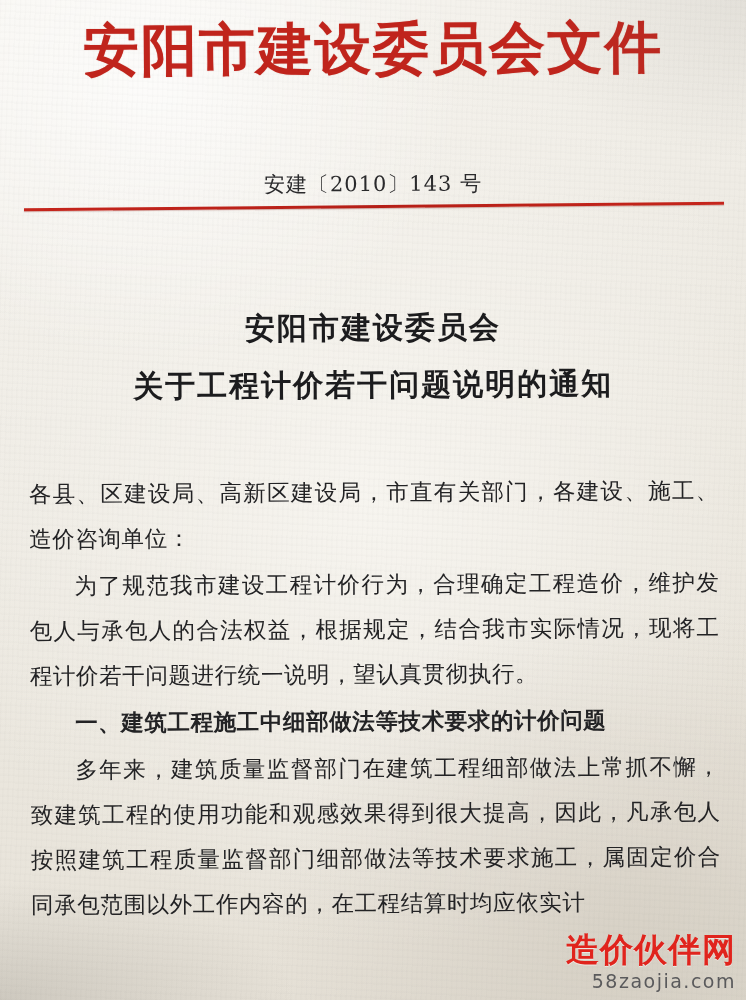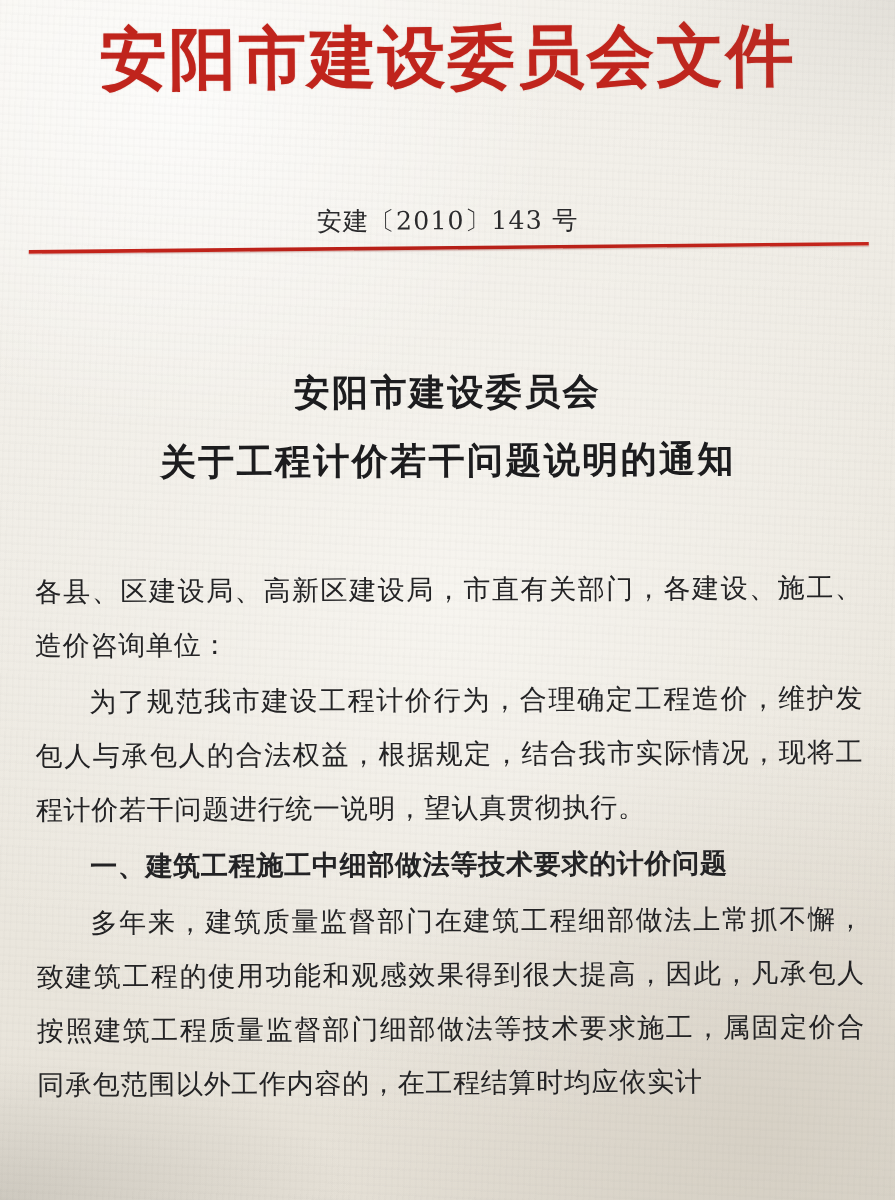--- a/index.html
+++ b/index.html
@@ -204,15 +204,19 @@
     <div id="body-text">
       <p class="para">各县、区建设局、高新区建设局，市直有关部门，各建设、施工、造价咨询单位：</p>
       <p class="para indent">为了规范我市建设工程计价行为，合理确定工程造价，维护发包人与承包人的合法权益，根据规定，结合我市实际情况，现将工程计价若干问题进行统一说明，望认真贯彻执行。</p>
       <p class="para section-heading">一、建筑工程施工中细部做法等技术要求的计价问题</p>
       <p class="para indent">多年来，建筑质量监督部门在建筑工程细部做法上常抓不懈，致建筑工程的使用功能和观感效果得到很大提高，因此，凡承包人按照建筑工程质量监督部门细部做法等技术要求施工，属固定价合同承包范围以外工作内容的，在工程结算时均应依实计</p>
     </div>
 
     <div id="edge-shadow"></div>
     <div id="edge-shadow-top"></div>
 
+    <div id="watermark">
+      <div id="watermark-main">造价伙伴网</div>
+      <div id="watermark-sub">58zaojia.com</div>
+    </div>
 
   </div>
 </div>
 
 </body></html>

